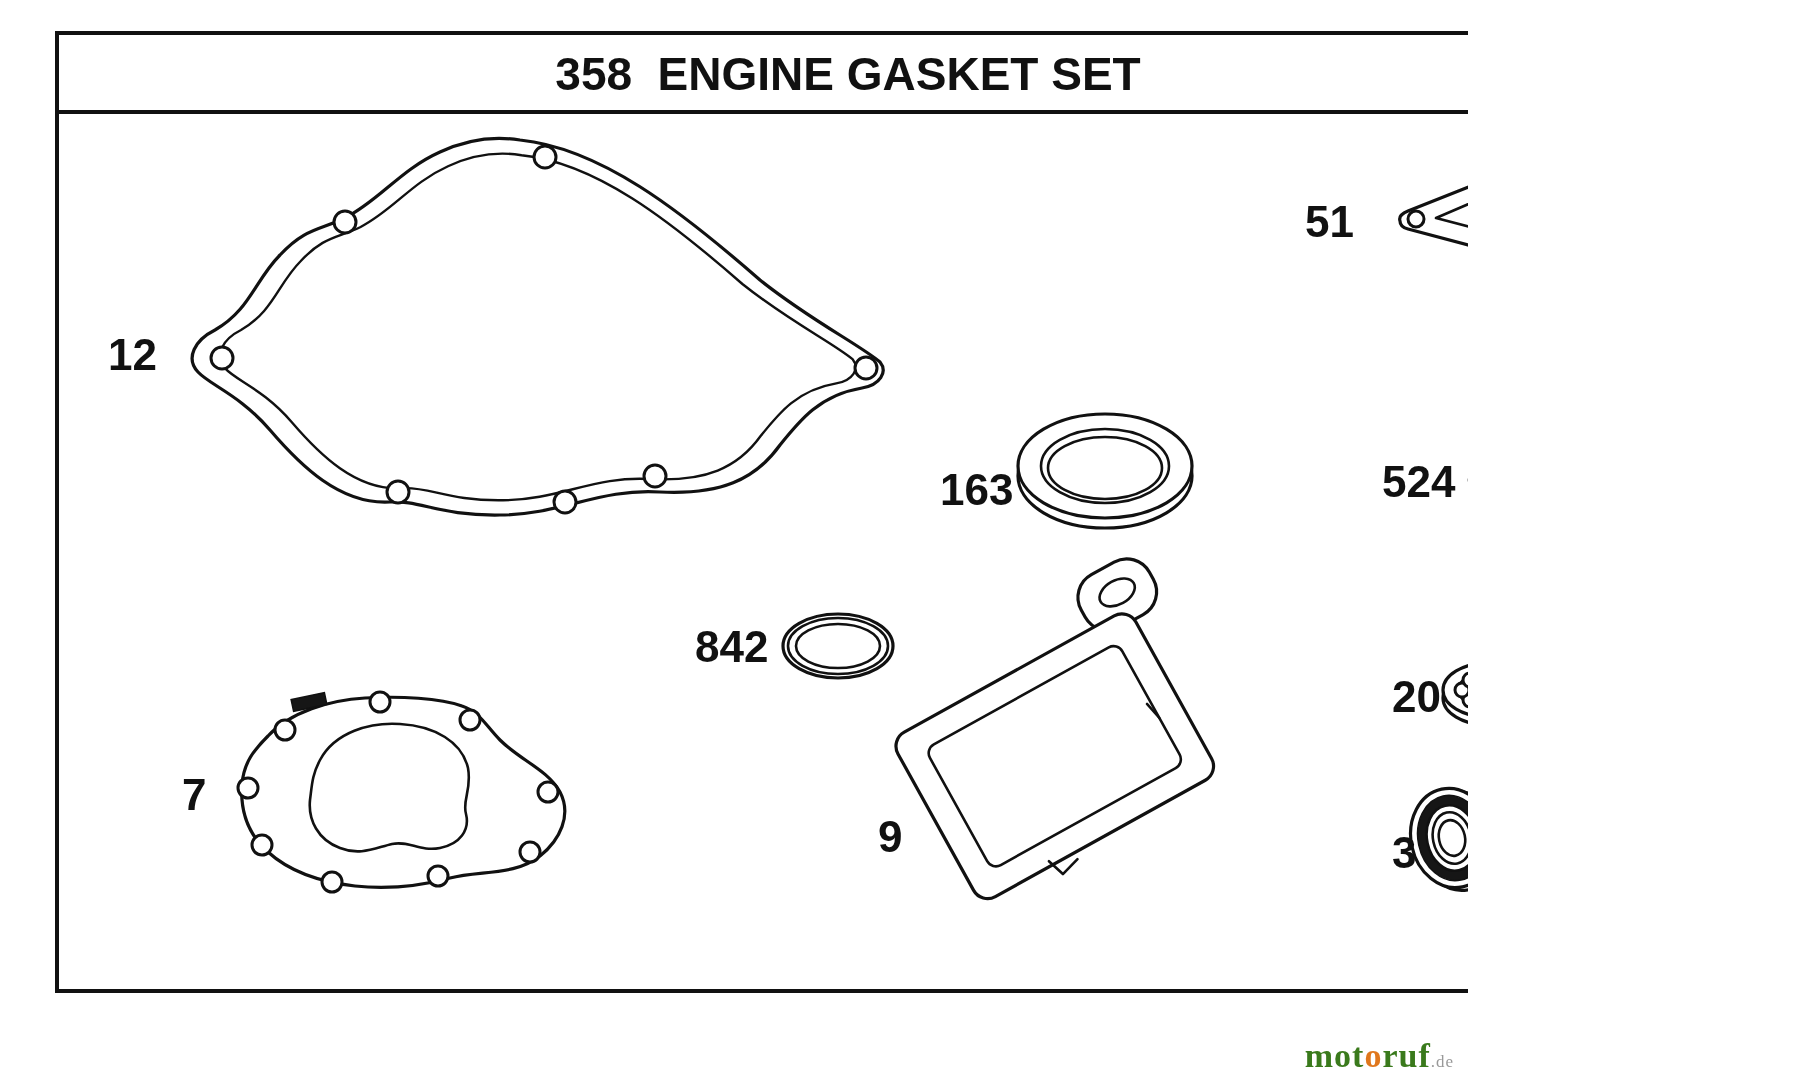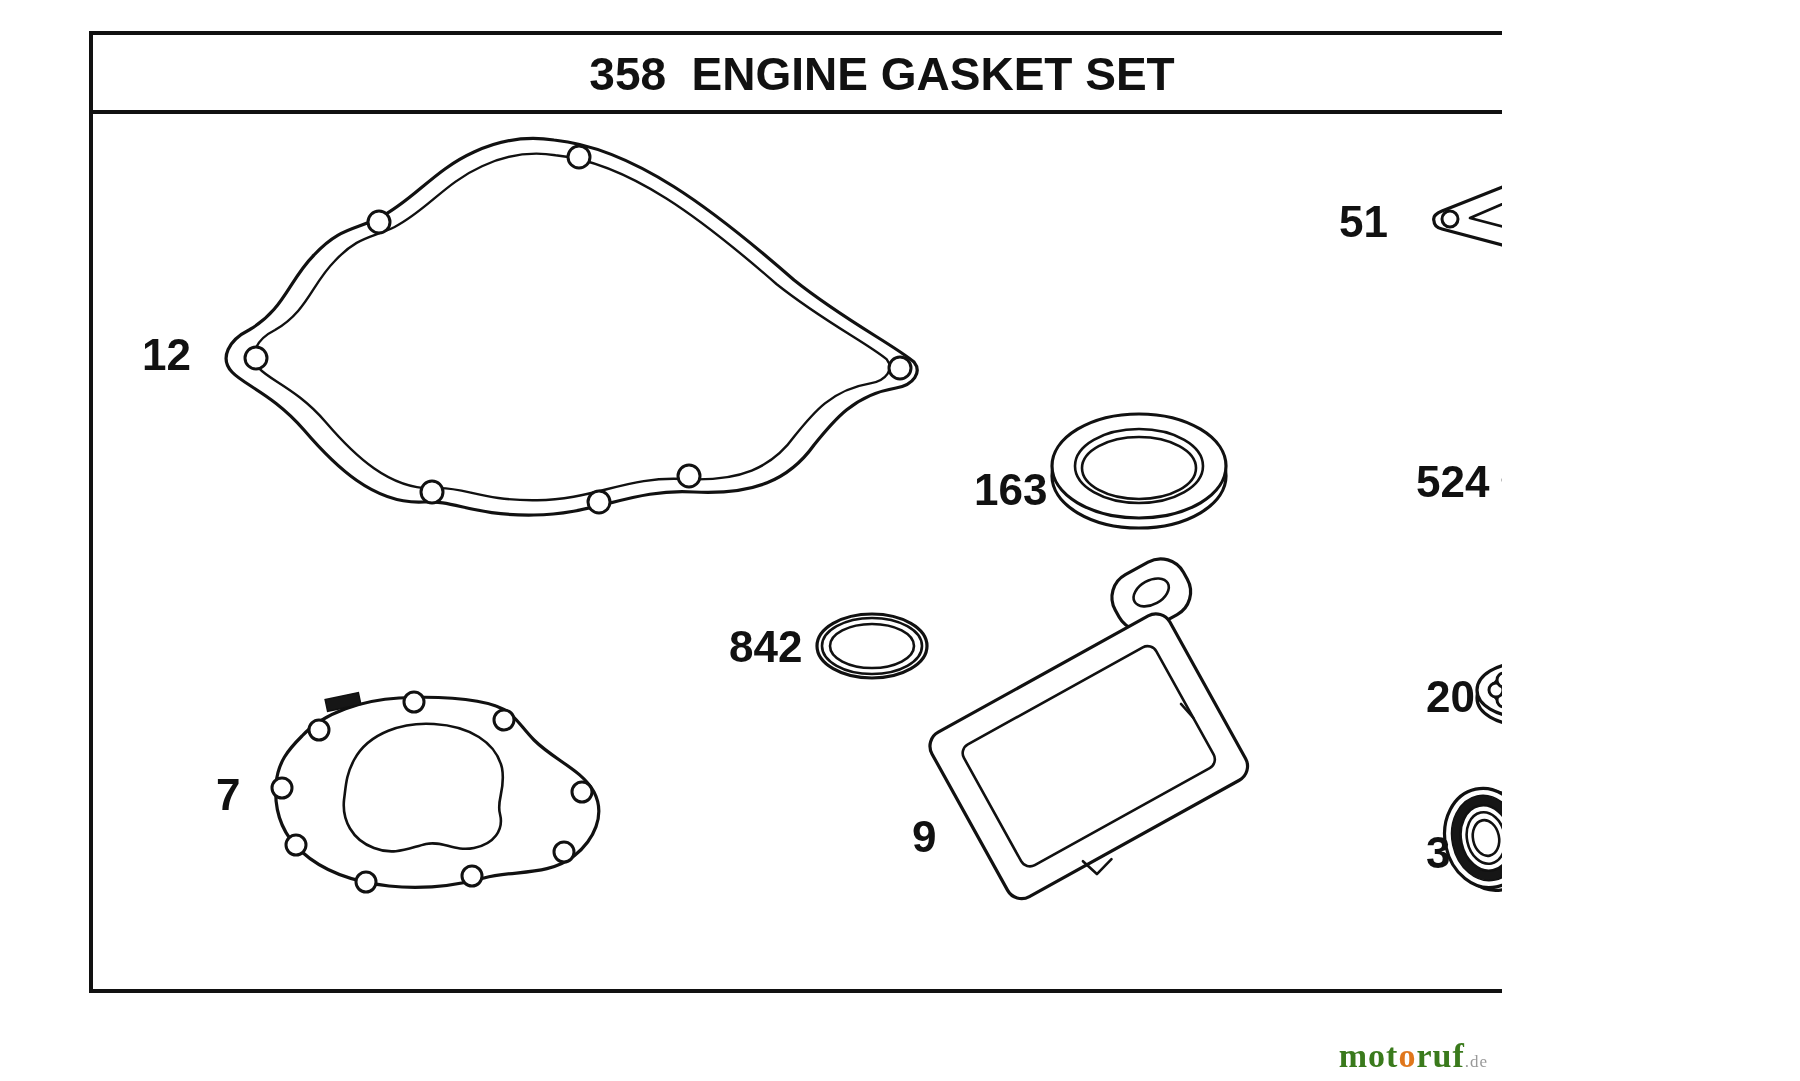--- a/index.html
+++ b/index.html
@@ -1,17 +1,17 @@
 <!DOCTYPE html>
 <html><head>
 <meta charset="utf-8">
 <style>
   html,body{margin:0;padding:0;background:#ffffff;}
   .page{position:relative;width:1468px;height:1081px;background:#ffffff;overflow:hidden;
-        font-family:"Liberation Sans",sans-serif;padding-left:34px;}
+        font-family:"Liberation Sans",sans-serif;}
   svg{display:block;}
   .frame{fill:#ffffff;stroke:#111111;stroke-width:4;}
   .sep{stroke:#111111;stroke-width:4;}
   .ln2{fill:none;stroke:#111111;stroke-width:2.6;stroke-linejoin:round;stroke-linecap:round;}
   .fw{fill:#ffffff;stroke:#111111;stroke-width:3.2;stroke-linejoin:round;}
   .fw2{fill:#ffffff;stroke:#111111;stroke-width:2.6;stroke-linejoin:round;}
   .hole{fill:#ffffff;stroke:#111111;stroke-width:3;}
   .dark{fill:#161616;stroke:#111111;stroke-width:1.5;}
   .lbl{font-family:"Liberation Sans",sans-serif;font-weight:bold;font-size:44px;fill:#111111;}
   .title{font-family:"Liberation Sans",sans-serif;font-weight:bold;font-size:46px;fill:#111111;text-anchor:middle;}

